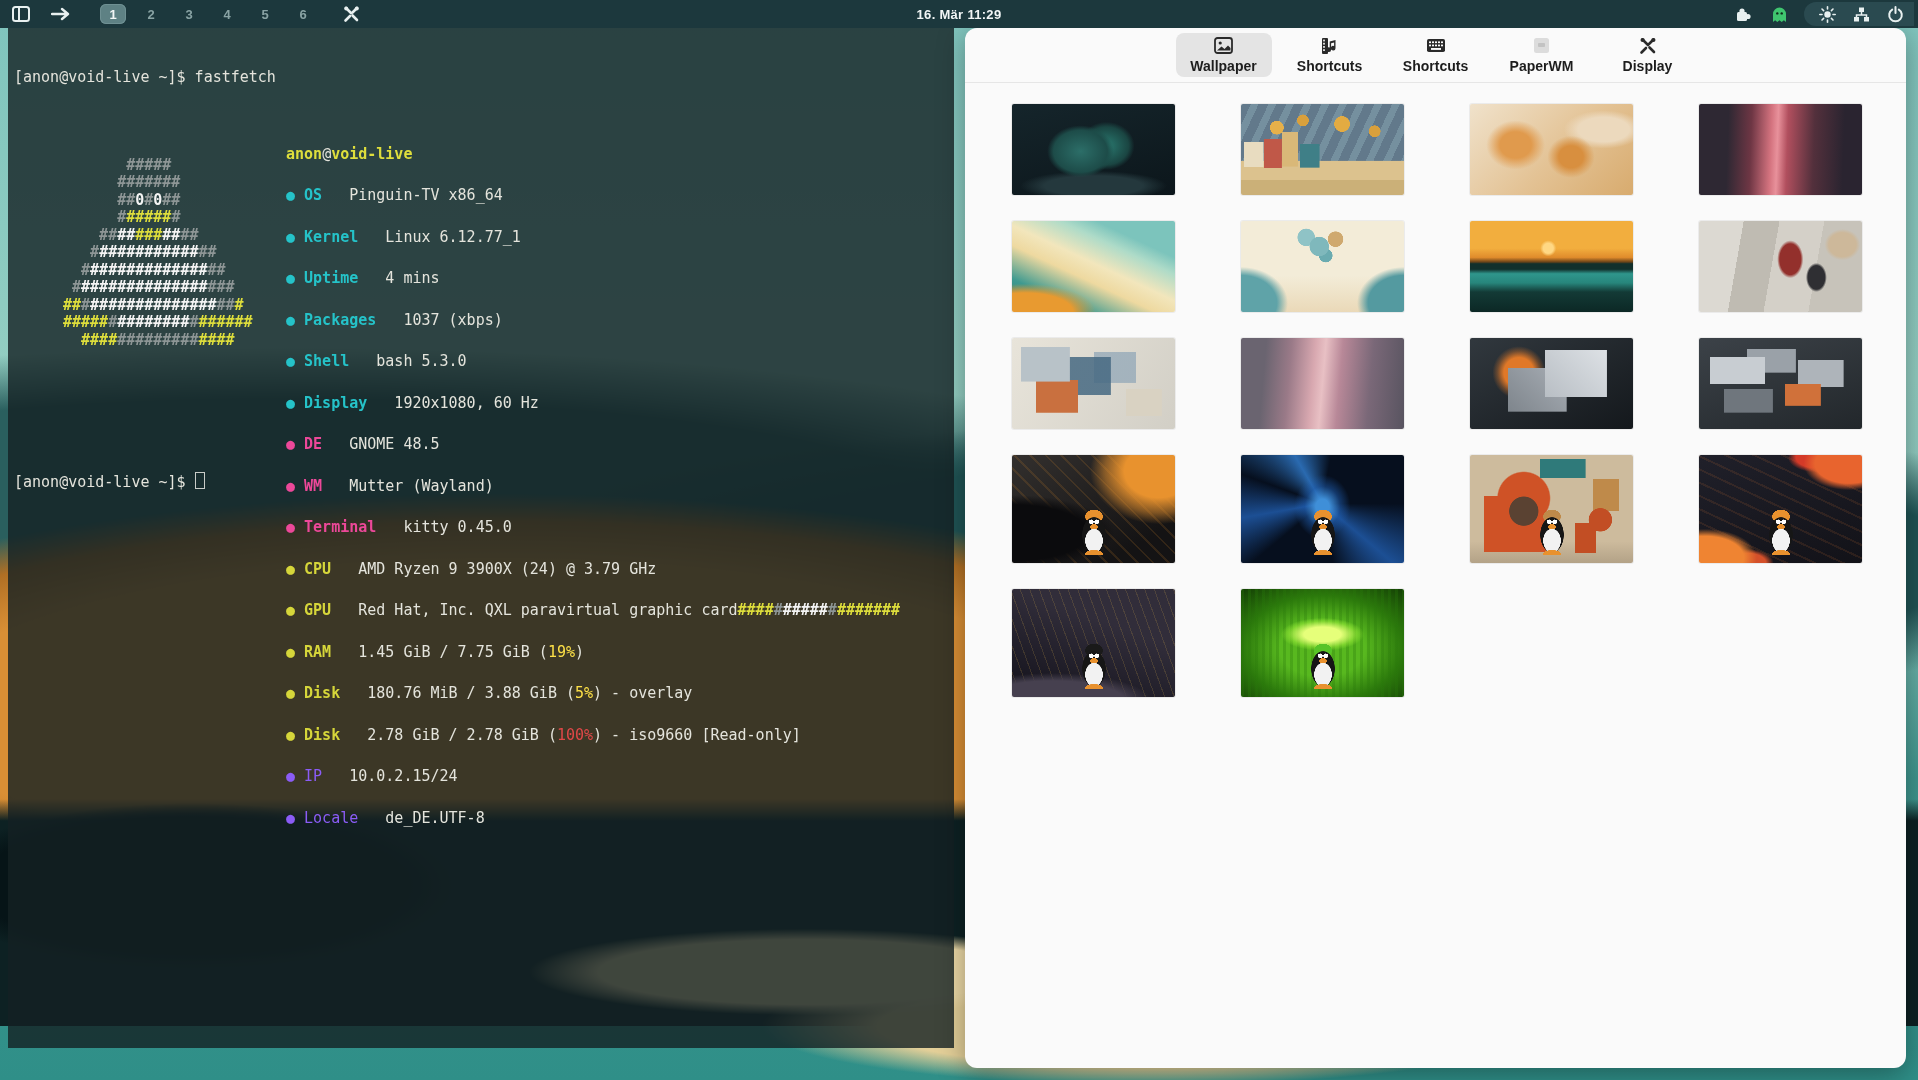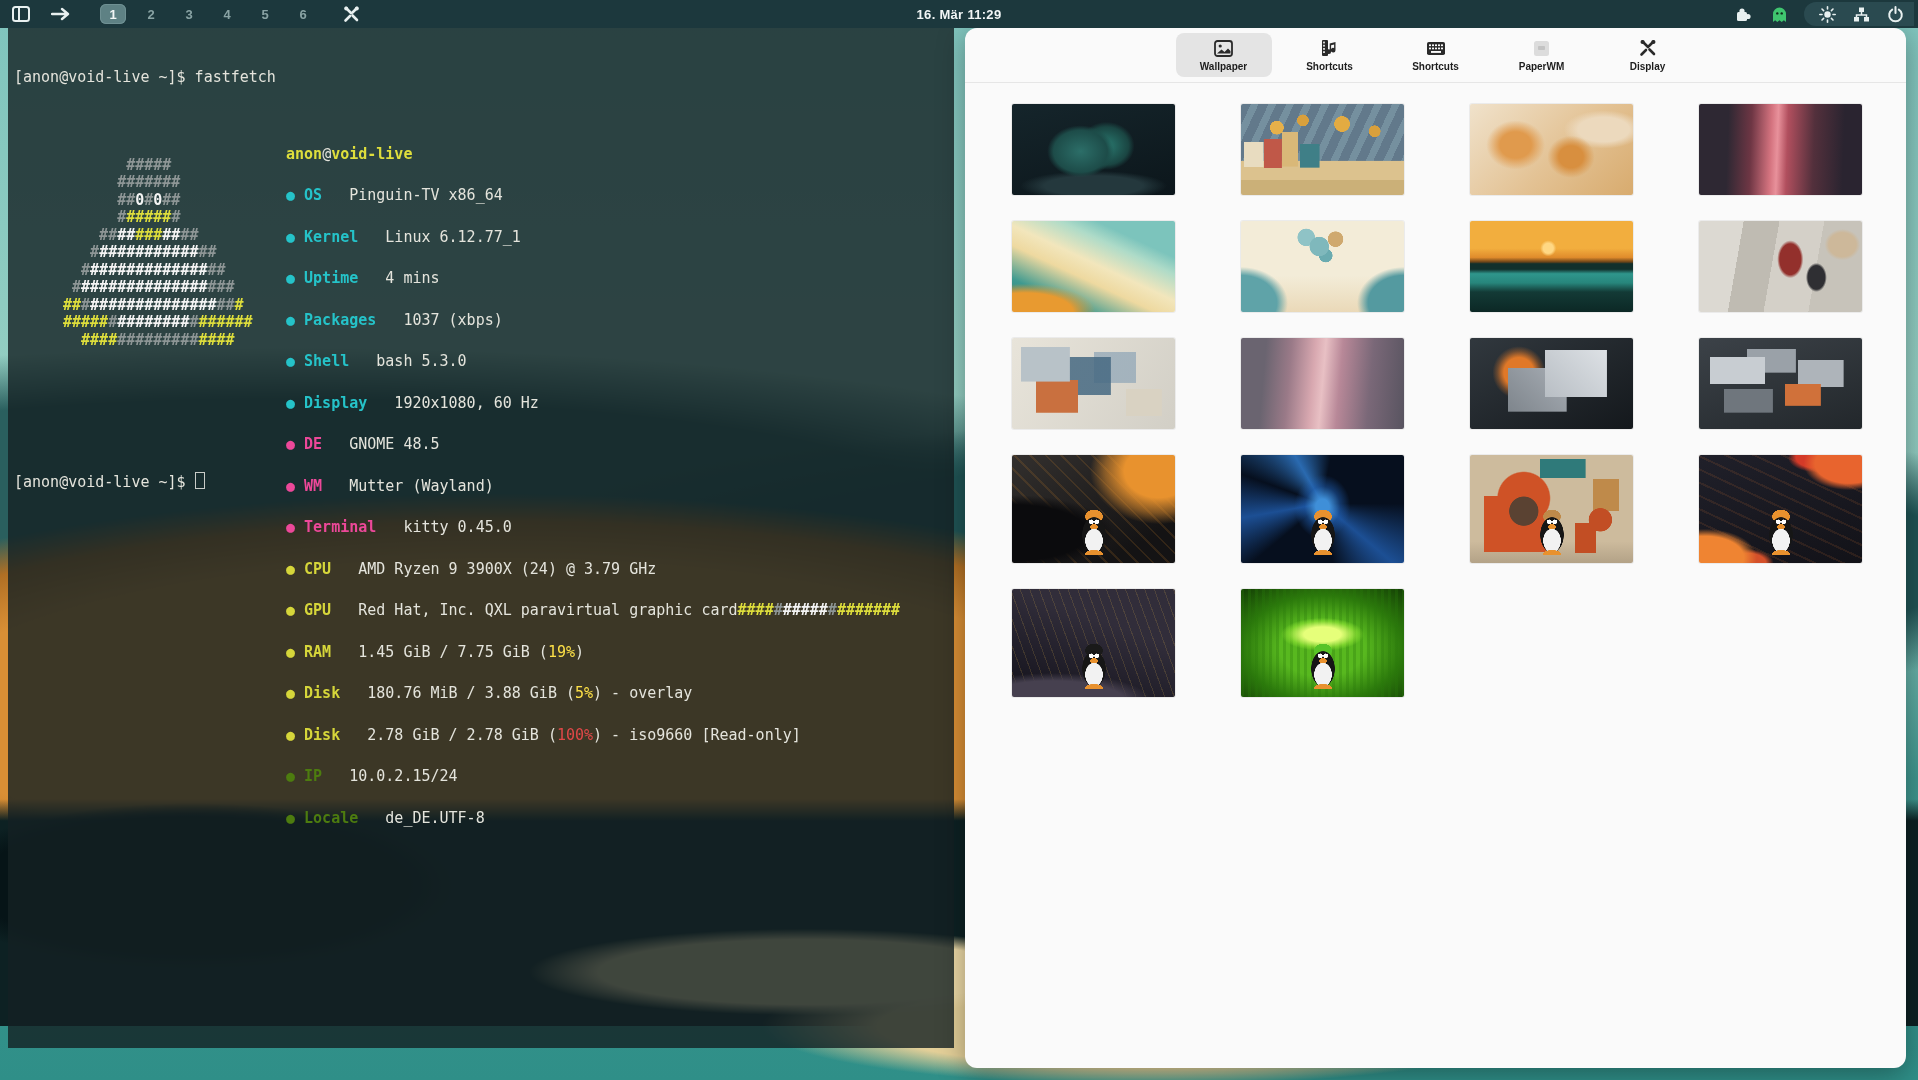--- a/index.html
+++ b/index.html
@@ -38,38 +38,38 @@
   .terminal{position:absolute;left:8px;top:28px;width:946px;height:1020px;
     background:rgba(20,33,35,0.80);color:#e4e4dc;z-index:10;
     font-family:"DejaVu Sans Mono","Liberation Mono",monospace;font-size:15px;line-height:17.5px;}
   .term-inner{position:absolute;inset:6px 0 0 6px;white-space:pre;}
   .fastfetch{position:relative;height:315px;}
   .ascii{position:absolute;left:49px;top:35px;white-space:pre;font-weight:700;}
   .ascii div{height:17.5px;}
   .ffinfo{position:absolute;left:272px;top:0;white-space:pre;}
   .ffinfo div{height:17.5px;margin-top:24px;}
   .tc-c{color:#25c3c9;font-weight:700}.tc-g{color:#ec4899;font-weight:700}
-  .tc-y{color:#d6d63a;font-weight:700}.tc-m{color:#4d7c0f;font-weight:700}
+  .tc-y{color:#d6d63a;font-weight:700}.tc-m{color:#8b5cf6;font-weight:400}
   .tc-w{color:#e4e4dc;font-weight:400}.tc-gn{color:#fde047;font-weight:400}
   .tc-rd{color:#e04848;font-weight:400}.tc-gy{color:#8e9696;font-weight:700}
   .tc-wb{color:#f4f4f4;font-weight:700}.tc-yb{color:#dede3c;font-weight:700}
   .cursor{display:inline-block;width:8px;height:15px;border:1.5px solid #c8ccc8;
     margin-left:9px;vertical-align:-2px;}
 
   
   .panel{position:absolute;left:965px;top:28px;width:941px;height:1040px;background:#fafafa;
     border-radius:12px;z-index:20;box-shadow:0 6px 28px rgba(0,0,0,.35);}
   .tabs{position:absolute;top:5px;left:50%;transform:translateX(-50%);display:flex;gap:10px;}
   .tab{width:96px;height:44px;border:none;background:transparent;border-radius:8px;display:flex;
     flex-direction:column;align-items:center;justify-content:center;gap:3px;cursor:pointer;
     font-family:inherit;}
   .tab.selected{background:#e4e4e4;}
   .tab .ticon{height:19px;display:flex;align-items:center;justify-content:center;color:#2a2a2a;}
   .tab .ticon.faint{color:#dcdcdc;}
-  .tab .tlabel{font-size:10px;font-weight:700;color:#1d1d1d;}
+  .tab .tlabel{font-size:14px;font-weight:700;color:#1d1d1d;}
   .tab-divider{position:absolute;left:0;right:0;top:54px;height:1px;background:#e6e6e6;}
 
   .wall-grid{position:absolute;left:47px;top:76px;}
   .wall-row{display:flex;gap:66px;margin-bottom:26px;}
   .thumb{position:relative;width:163px;border-radius:2px;overflow:hidden;cursor:pointer;
     box-shadow:0 0 0 1px rgba(0,0,0,.06);}
   .thumb.h-s{height:91px;}
   .thumb.h-l{height:108px;}
   .penguin{position:absolute;left:50%;bottom:7%;width:34px;height:48px;transform:translateX(-50%);
     background:

